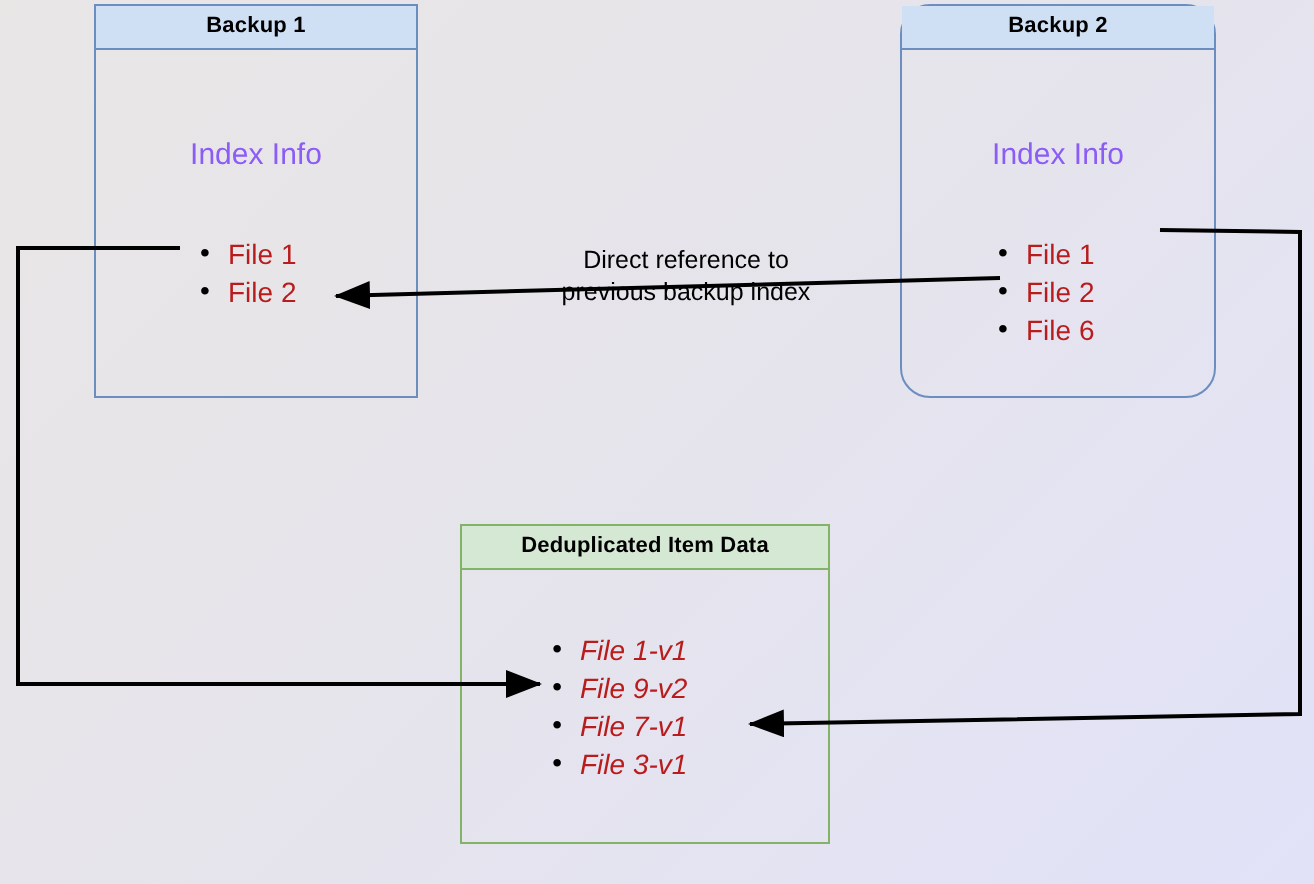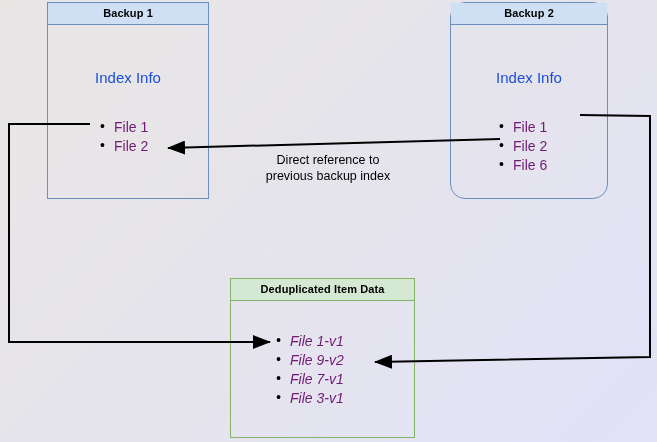--- a/index.html
+++ b/index.html
@@ -46,32 +46,32 @@
   .box-body {
     position: relative;
     height: calc(100% - 22px);
   }
   .index-label {
     position: absolute;
     left: 0;
     right: 0;
     text-align: center;
     font-size: 15px;
-    color: #1d4ed8;
+    color: #8b5cf6;
   }
   .file-list {
     position: absolute;
     margin: 0;
     padding: 0;
     list-style: none;
   }
   .file-list li {
     font-size: 14px;
     line-height: 19px;
-    color: #701a75;
+    color: #b91c1c;
     white-space: nowrap;
     padding-left: 14px;
     position: relative;
   }
   .file-list li::before {
     content: "\2022";
     position: absolute;
     left: 0;
     top: -1px;
     font-size: 14px;
@@ -121,33 +121,33 @@
     <div class="box-body">
       <div class="index-label" style="top:44px;">Index Info</div>
       <ul class="file-list" style="left:48px; top:93px;">
         <li>File 1</li>
         <li>File 2</li>
         <li>File 6</li>
       </ul>
     </div>
   </div>
 
-  <div class="box green" style="left:230px; top:278px; width:185px; height:160px;">
+  <div class="box green" style="left:230px; top:262px; width:185px; height:160px;">
     <div class="box-header">Deduplicated Item Data</div>
     <div class="box-body">
       <ul class="file-list" style="left:45px; top:31px;font-style:italic;">
         <li>File 1-v1</li>
         <li>File 9-v2</li>
         <li>File 7-v1</li>
         <li>File 3-v1</li>
       </ul>
     </div>
   </div>
 
-  <div class="center-label" style="left:240px; top:122px; width:176px;margin-top:30px;">
+  <div class="center-label" style="left:255px; top:122px; width:176px;">
     <div>Direct reference to</div>
     <div>previous backup index</div>
   </div>
 
   <svg class="edges" viewBox="0 0 657 442">
     <defs>
       <marker id="arrowhead" markerWidth="9" markerHeight="7" refX="8.5" refY="3.5" orient="auto" markerUnits="strokeWidth">
         <polygon points="0 0, 9 3.5, 0 7" fill="#000000"></polygon>
       </marker>
     </defs>

